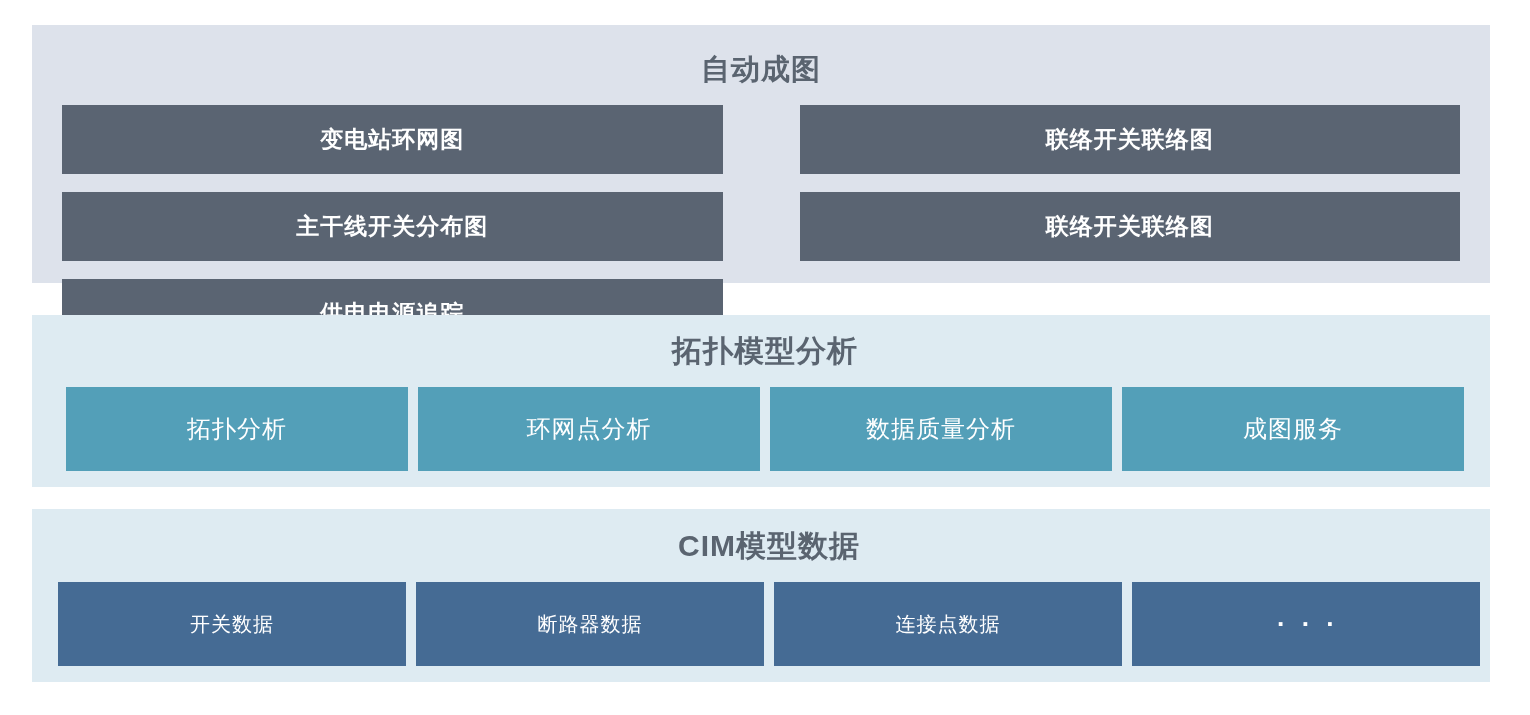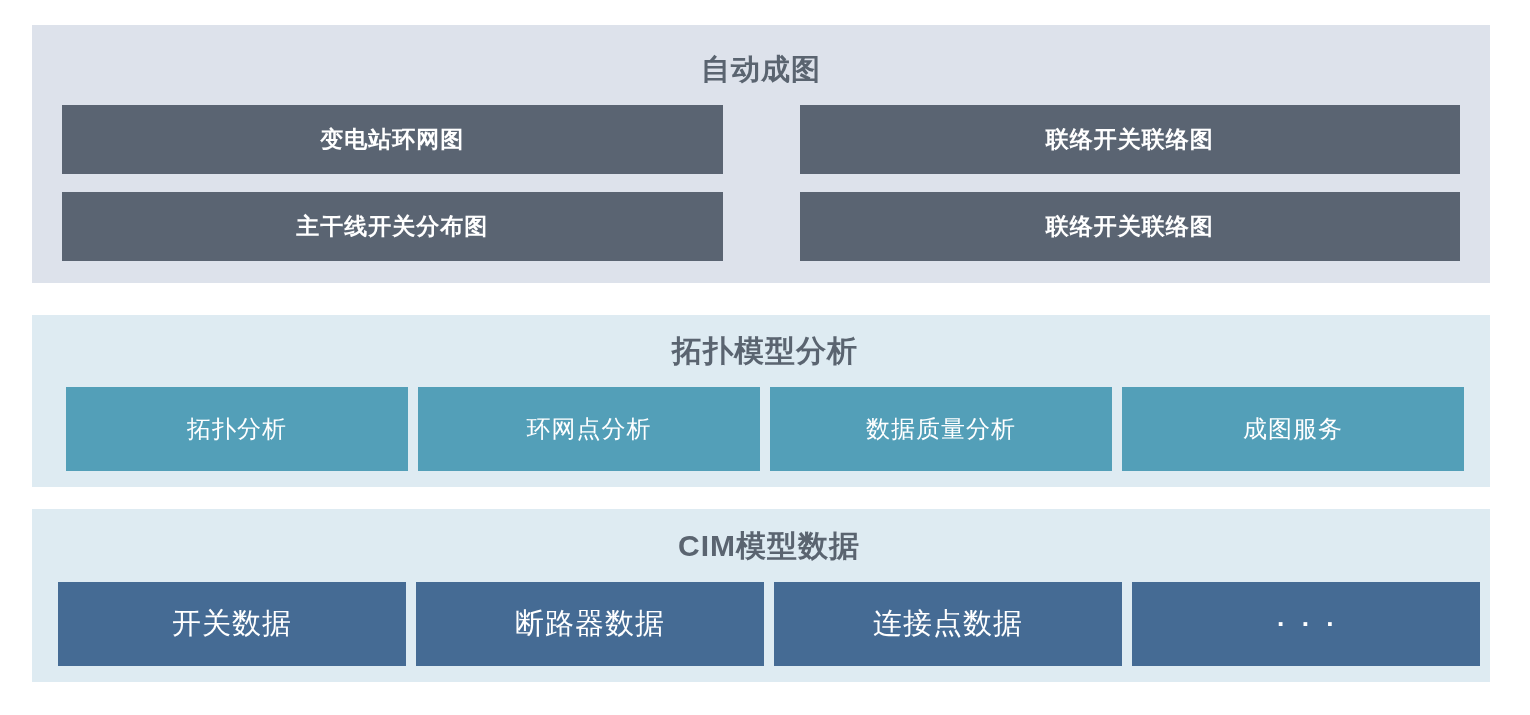--- a/index.html
+++ b/index.html
@@ -93,21 +93,21 @@
     padding: 16px 10px 16px 26px;
   }
   .layer-3 .layer-title {
     font-size: 30px;
     line-height: 42px;
     margin-bottom: 15px;
   }
   .box-blue {
     height: 84px;
     background: #456b94;
-    font-size: 29px;
+    font-size: 20px;
     font-weight: normal;
     letter-spacing: 1px;
   }
   .box-dots {
     font-size: 26px;
     font-weight: bold;
     letter-spacing: 16px;
     text-indent: 16px;
   }
 </style>
@@ -116,20 +116,21 @@
 
 <div class="diagram">
 
   <section class="layer layer-1">
     <div class="layer-title">自动成图</div>
     <div class="grid-3">
       <div class="box box-dark">变电站环网图</div>
       <div class="box box-dark">联络开关联络图</div>
       <div class="box box-dark">主干线开关分布图</div>
       <div class="box box-dark">联络开关联络图</div>
+      <div class="box box-dark">供电电源追踪</div>
     </div>
   </section>
 
   <section class="layer layer-2">
     <div class="layer-title">拓扑模型分析</div>
     <div class="grid-4">
       <div class="box box-teal">拓扑分析</div>
       <div class="box box-teal">环网点分析</div>
       <div class="box box-teal">数据质量分析</div>
       <div class="box box-teal">成图服务</div>

